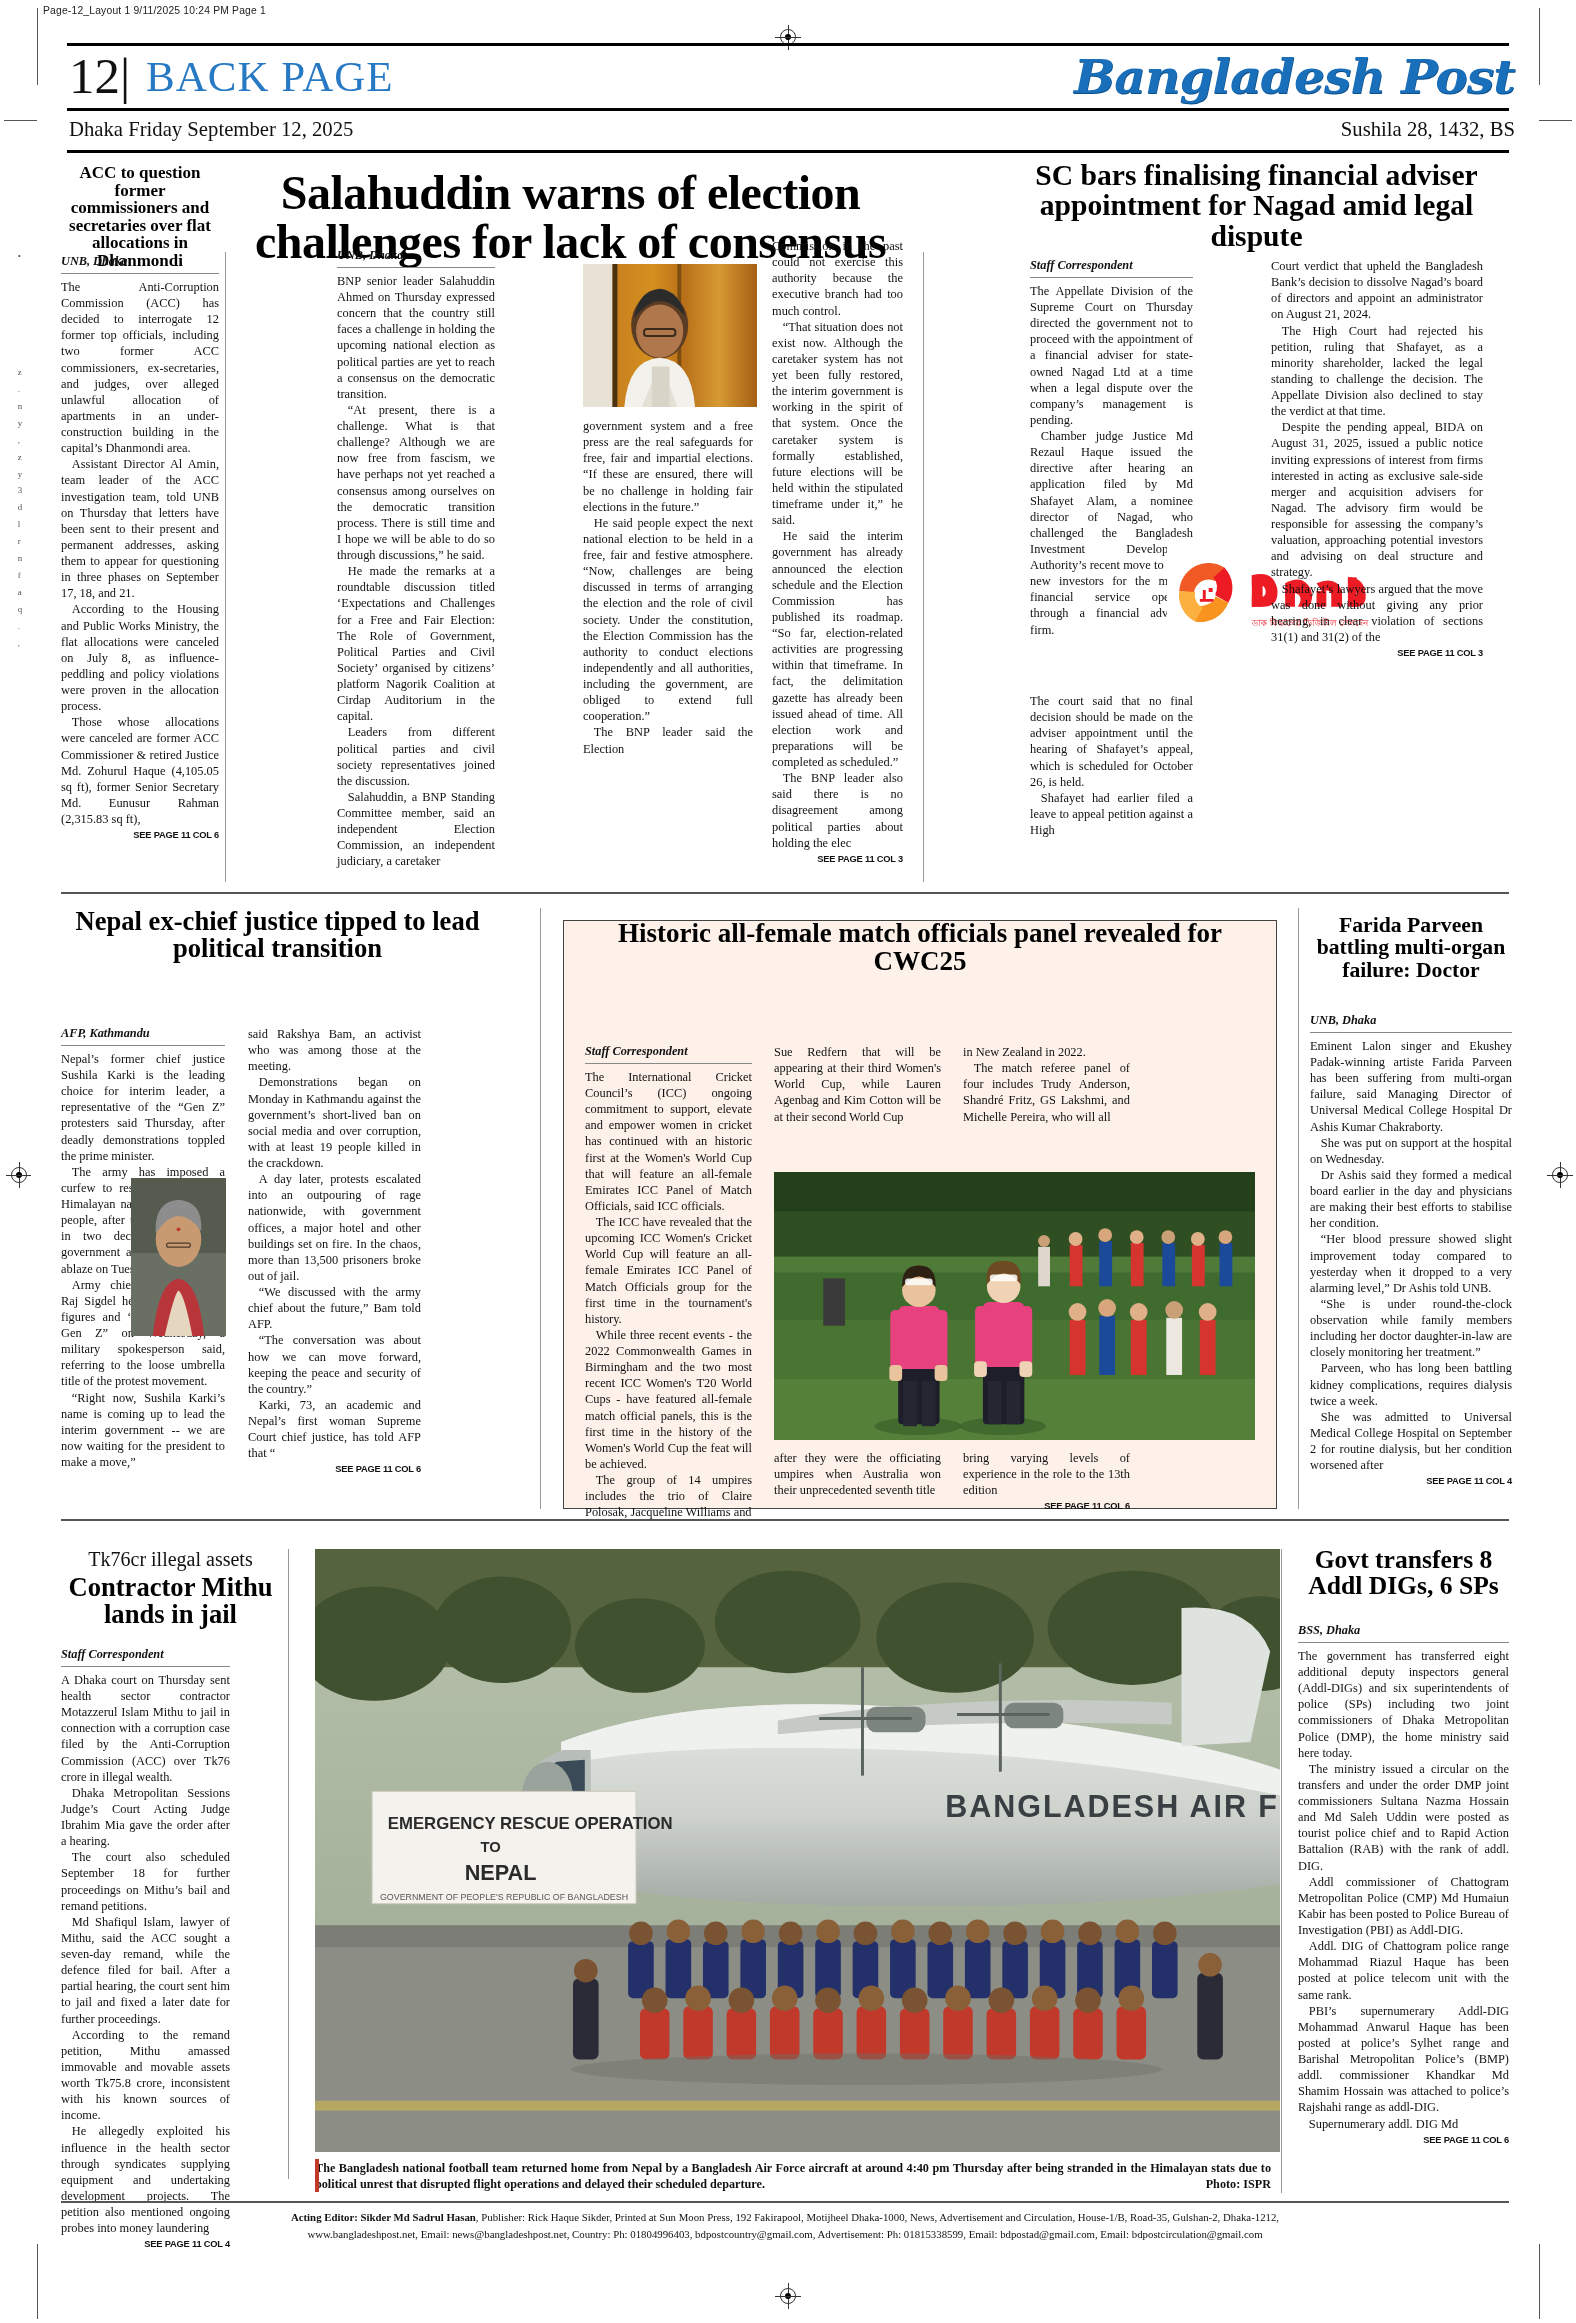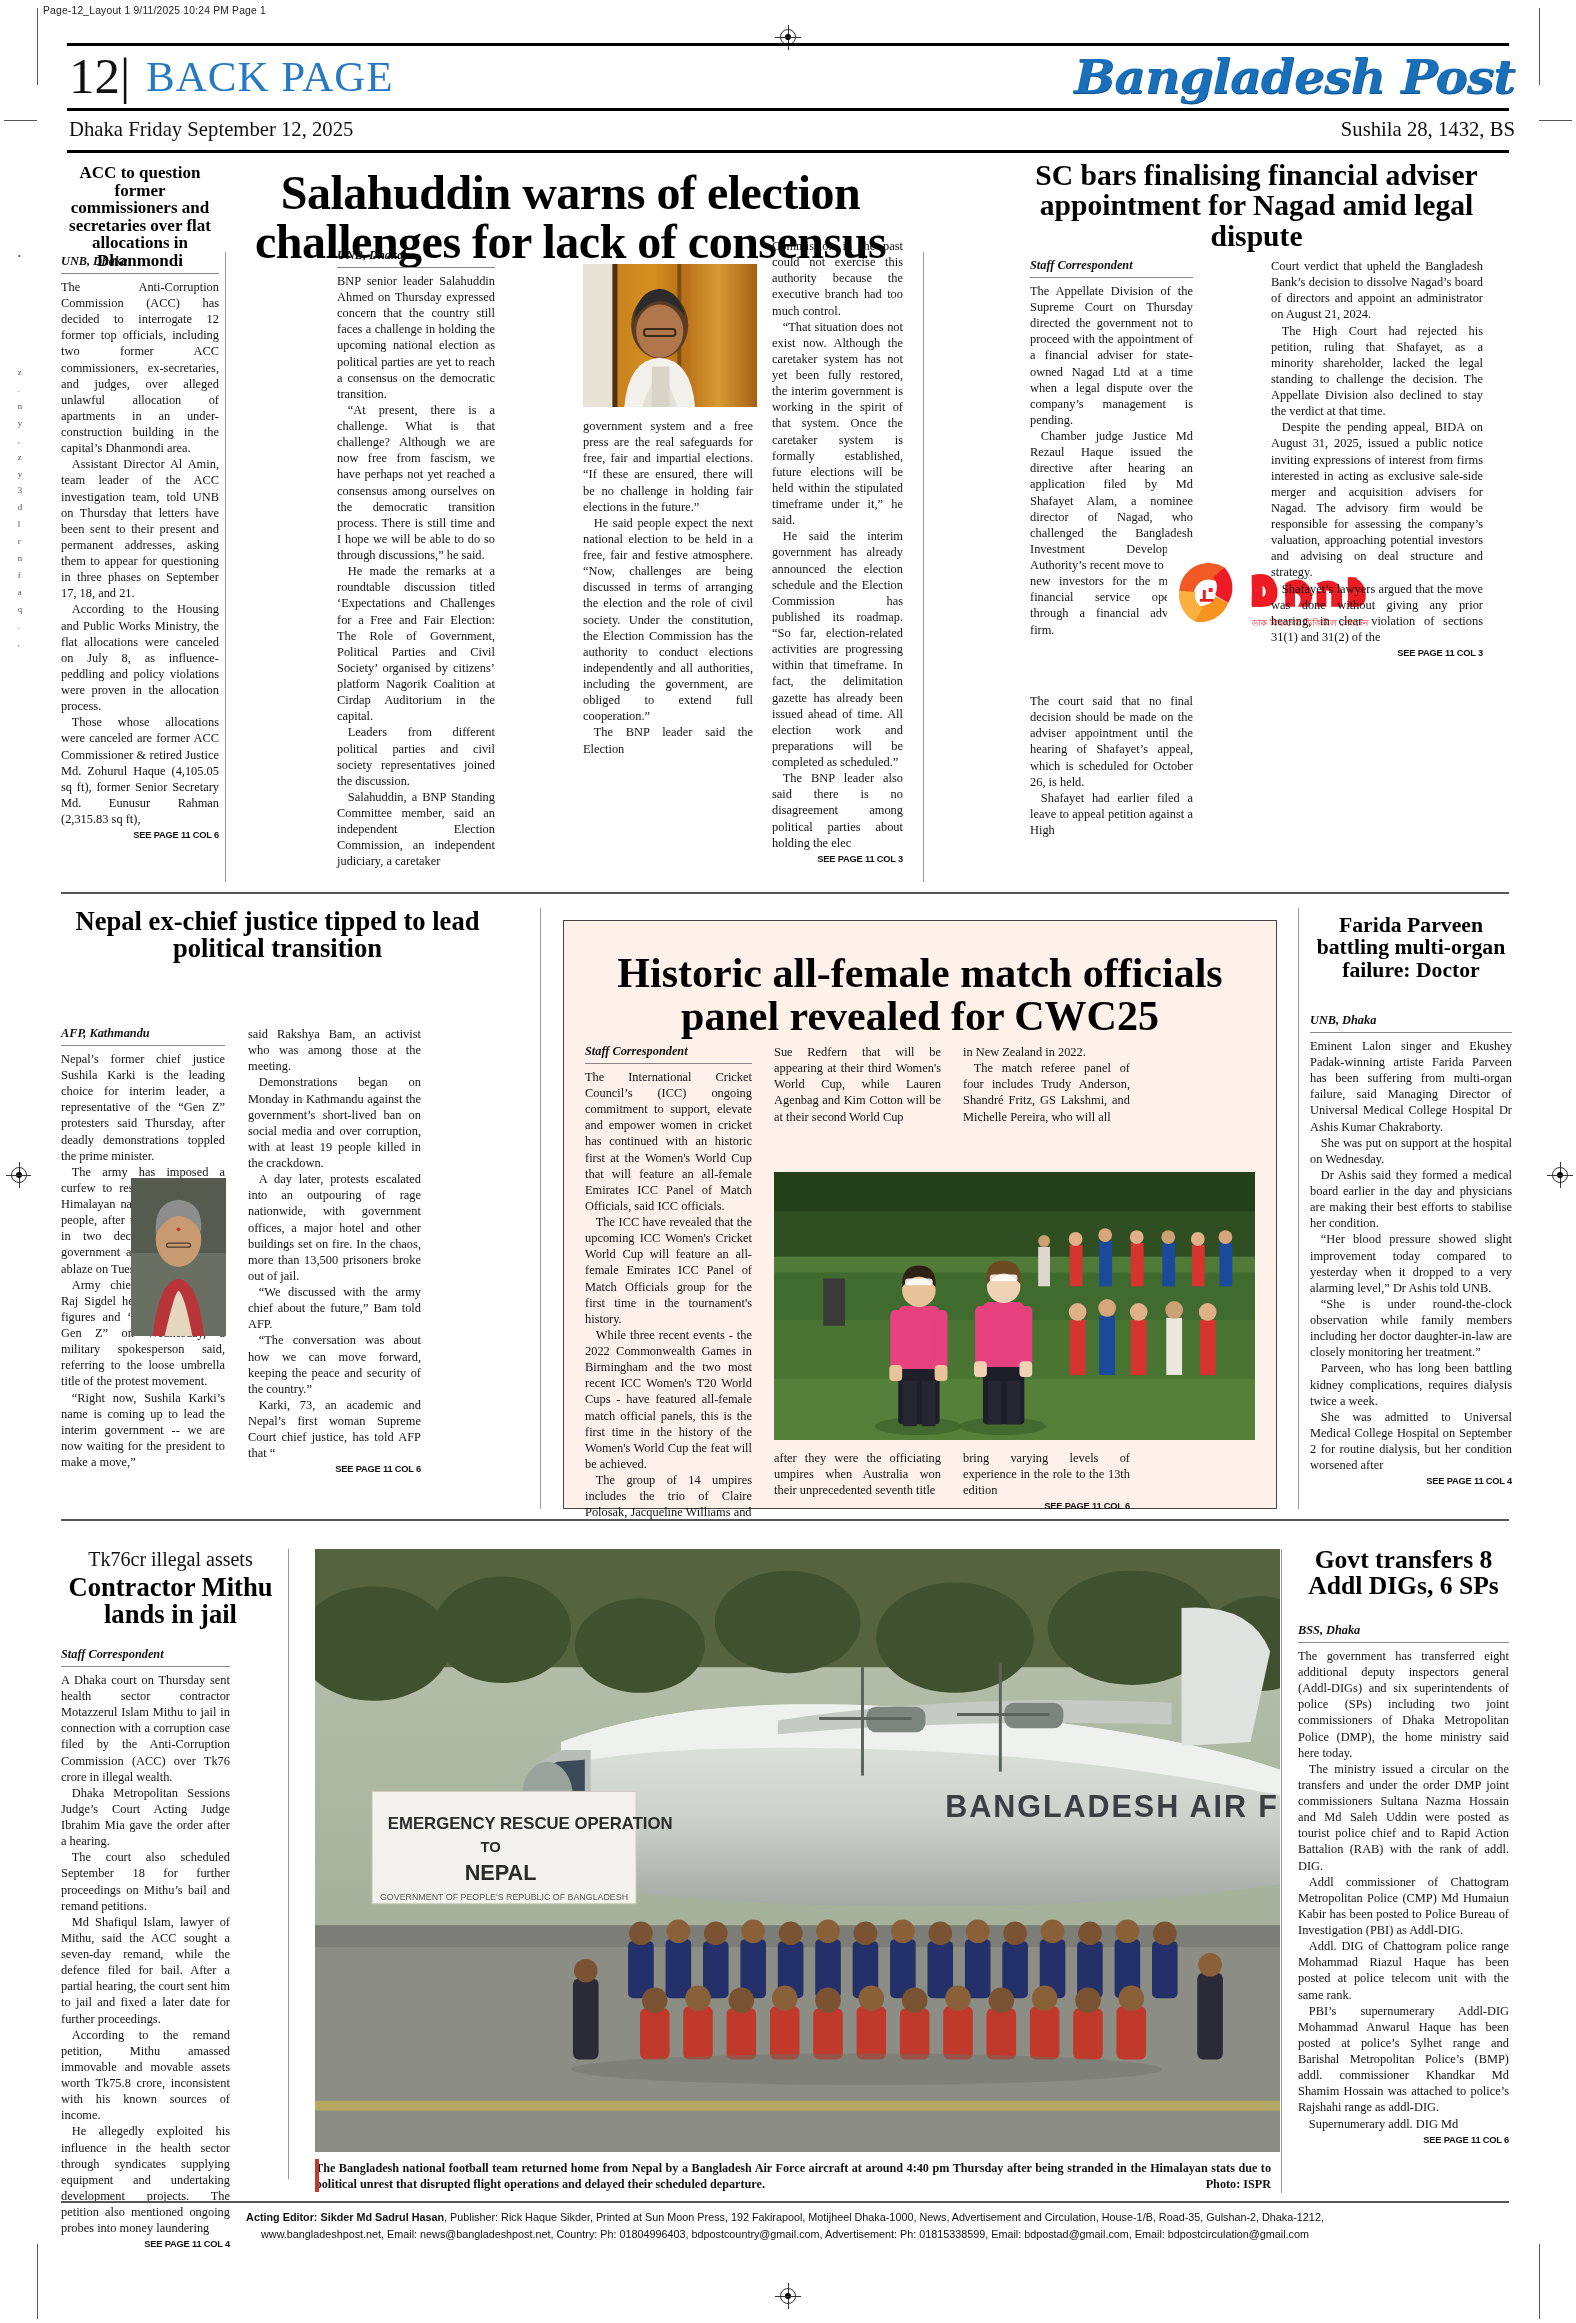--- a/index.html
+++ b/index.html
@@ -38,21 +38,21 @@
 
   
   .photo{position:absolute;overflow:hidden;background:#cbbfae;}
   .cap{position:absolute;font-family:"Liberation Serif",serif;font-weight:bold;font-size:12.2px;line-height:1.28;text-align:justify;}
   .credit{font-weight:bold;}
 
   
   .cwcbox{position:absolute;background:#fdf1ea;border:1px solid #444;}
 
   
-  .footer{position:absolute;font-family:Liberation Sans, sans-serif;font-size:10.8px;line-height:1.55;text-align:center;color:#111;}
+  .footer{position:absolute;font-family:Liberation Serif, serif;font-size:10.8px;line-height:1.55;text-align:center;color:#111;}
   .footer b{font-weight:bold;}
 
   
   .scrap{position:absolute;left:17.7px;font-family:"Liberation Serif",serif;font-size:8.9px;color:#555;line-height:1.9;}
 </style>
 </head>
 <body>
 
 <div class="page">
 
@@ -230,21 +230,21 @@
     <p>A day later, protests escalated into an outpouring of rage nationwide, with government offices, a major hotel and other buildings set on fire. In the chaos, more than 13,500 prisoners broke out of jail.</p>
     <p>“We discussed with the army chief about the future,” Bam told AFP.</p>
     <p>“The conversation was about how we can move forward, keeping the peace and security of the country.”</p>
     <p>Karki, 73, an academic and Nepal’s first woman Supreme Court chief justice, has told AFP that “</p>
     <div class="jump">SEE PAGE 11 COL 6</div>
   </div>
 
   <div class="vrule" style="left:540px;top:908px;height:601px;"></div>
 
   <div class="cwcbox" style="left:563px;top:920px;width:712px;height:587px;"></div>
-  <div class="hl" style="position:absolute;left:585px;top:952px;width:670px;font-size:42px;">Historic all-female match officials panel revealed for CWC25</div>
+  <div class="hl" style="position:absolute;left:585px;top:920px;width:670px;font-size:27px;">Historic all-female match officials panel revealed for CWC25</div>
 
   <div class="col" style="left:585px;top:1044px;width:167px;">
     <span class="byline">Staff Correspondent</span>
     <p class="first">The International Cricket Council’s (ICC) ongoing commitment to support, elevate and empower women in cricket has continued with an historic first at the Women's World Cup that will feature an all-female Emirates ICC Panel of Match Officials, said ICC officials.</p>
     <p>The ICC have revealed that the upcoming ICC Women's Cricket World Cup will feature an all-female Emirates ICC Panel of Match Officials group for the first time in the tournament's history.</p>
     <p>While three recent events - the 2022 Commonwealth Games in Birmingham and the two most recent ICC Women's T20 World Cups - have featured all-female match official panels, this is the first time in the history of the Women's World Cup the feat will be achieved.</p>
     <p>The group of 14 umpires includes the trio of Claire Polosak, Jacqueline Williams and</p>
   </div>
 
   <div class="col" style="left:774px;top:1044px;width:167px;">

